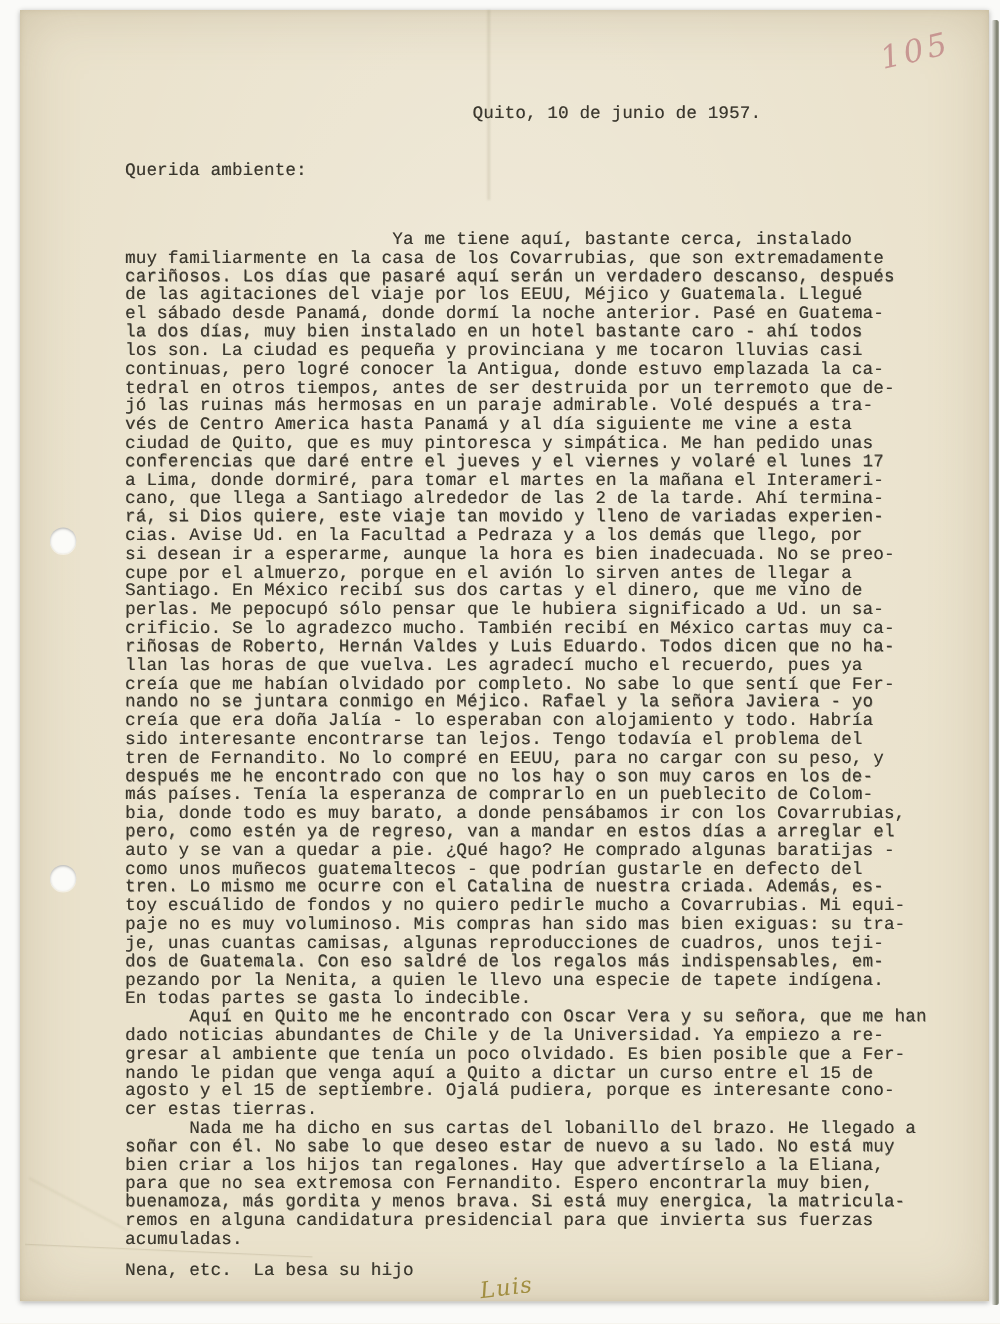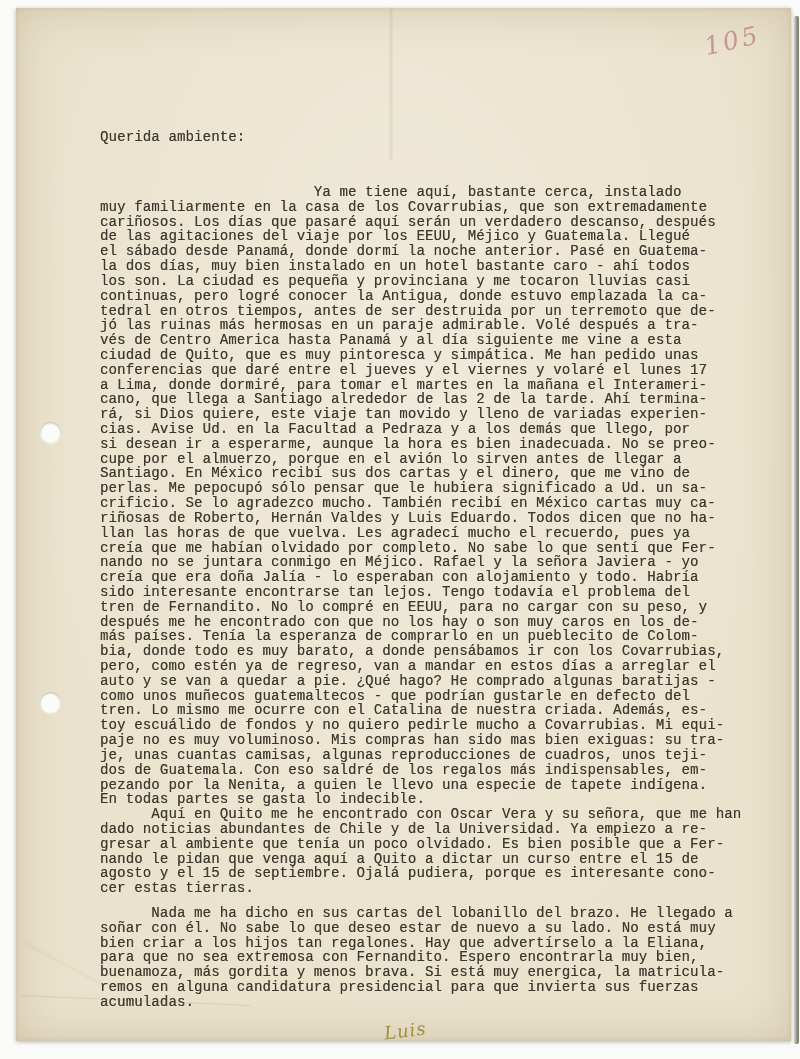--- a/index.html
+++ b/index.html
@@ -73,20 +73,21 @@
   <div class="scan-edge-right"></div>
   <div class="paper">
     <div class="hole hole-top"></div>
     <div class="hole hole-bottom"></div>
     <div class="crease crease-v"></div>
     <div class="crease crease-b1"></div>
     <div class="crease crease-b2"></div>
 
     <div class="page-num">105</div>
 
+    <div class="typed date">Quito, 10 de junio de 1957.</div>
 
     <div class="typed salutation">Querida ambiente:</div>
 
     <div class="typed letter-body"><div class="para">                         Ya me tiene aquí, bastante cerca, instalado
 muy familiarmente en la casa de los Covarrubias, que son extremadamente
 cariñosos. Los días que pasaré aquí serán un verdadero descanso, después
 de las agitaciones del viaje por los EEUU, Méjico y Guatemala. Llegué
 el sábado desde Panamá, donde dormí la noche anterior. Pasé en Guatema-
 la dos días, muy bien instalado en un hotel bastante caro - ahí todos
 los son. La ciudad es pequeña y provinciana y me tocaron lluvias casi
@@ -128,17 +129,17 @@
 dado noticias abundantes de Chile y de la Universidad. Ya empiezo a re-
 gresar al ambiente que tenía un poco olvidado. Es bien posible que a Fer-
 nando le pidan que venga aquí a Quito a dictar un curso entre el 15 de
 agosto y el 15 de septiembre. Ojalá pudiera, porque es interesante cono-
 cer estas tierras.</div><div class="para">      Nada me ha dicho en sus cartas del lobanillo del brazo. He llegado a
 soñar con él. No sabe lo que deseo estar de nuevo a su lado. No está muy
 bien criar a los hijos tan regalones. Hay que advertírselo a la Eliana,
 para que no sea extremosa con Fernandito. Espero encontrarla muy bien,
 buenamoza, más gordita y menos brava. Si está muy energica, la matricula-
 remos en alguna candidatura presidencial para que invierta sus fuerzas
-acumuladas.</div></div>
+acumuladas.</div><div class="para">Nena, etc.  La besa su hijo</div></div>
 
     <div class="signature">Luis</div>
   </div>
 </div>
 
 </body></html>

